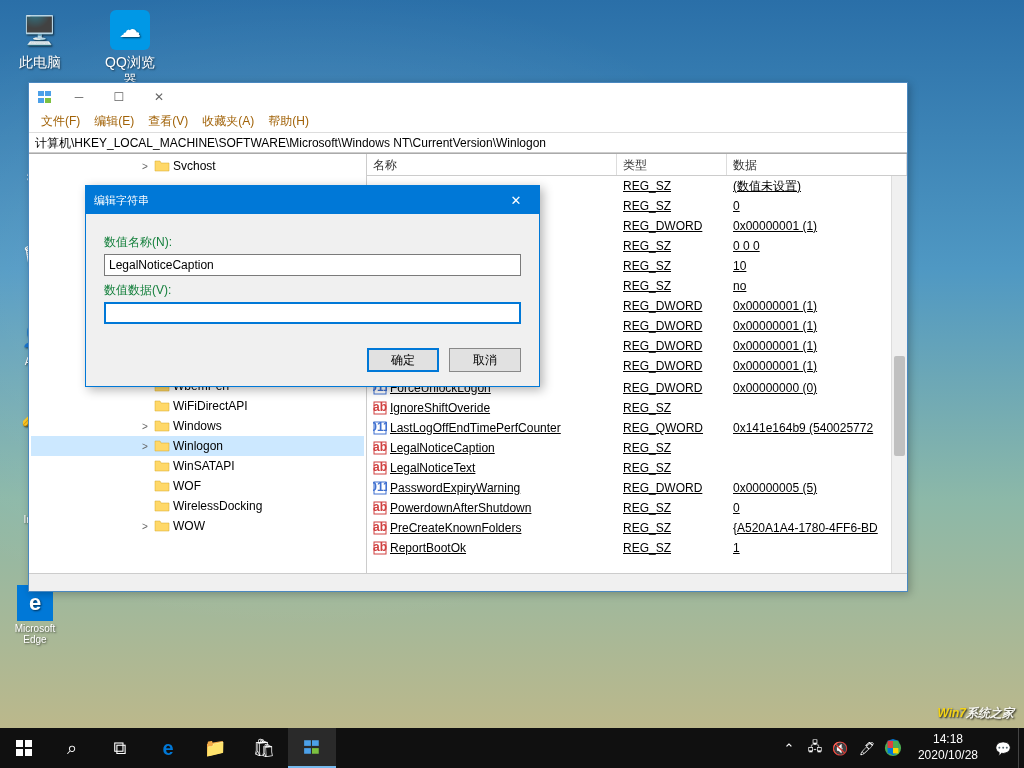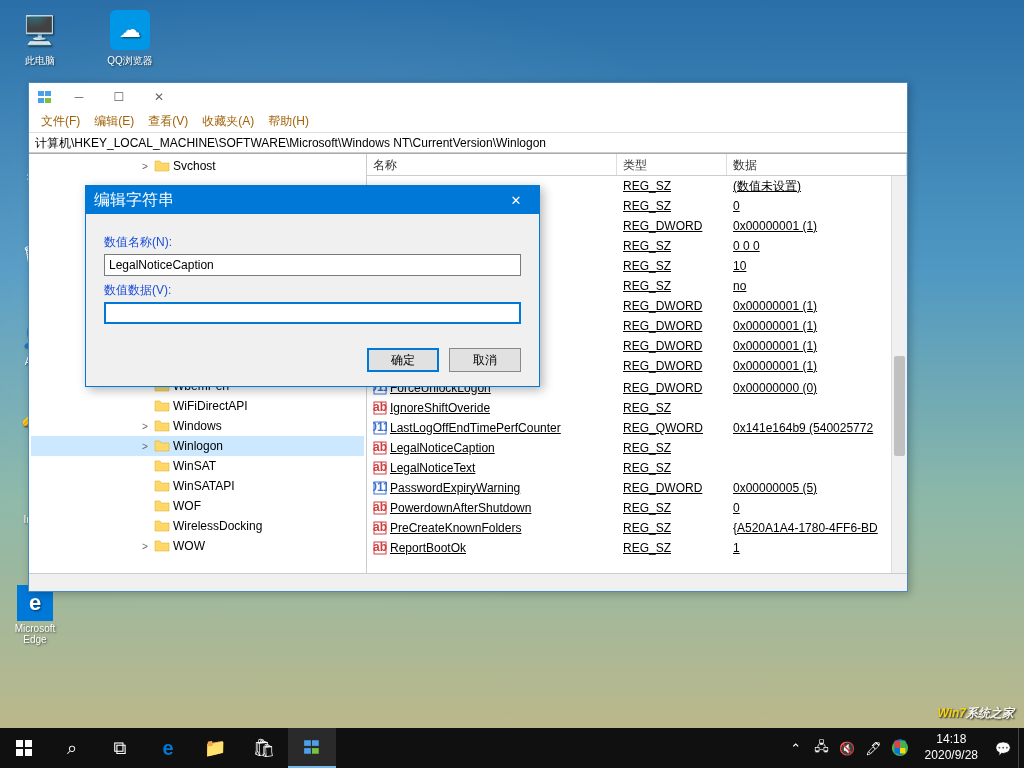--- a/index.html
+++ b/index.html
@@ -1,21 +1,21 @@
 <!DOCTYPE html>
 <html><head>
 <meta charset="utf-8">
 <style>
 * { box-sizing: border-box; margin: 0; padding: 0; font-family: "Microsoft YaHei", "Segoe UI", sans-serif; font-size: 12px; }
 body { width: 1024px; height: 768px; overflow: hidden; position: relative; background: linear-gradient(180deg, #3a7fb8 0%, #5fa8d3 40%, #b8d4c8 70%, #d4c896 100%); }
 .wallpaper-overlay { position: absolute; inset: 0; background: radial-gradient(ellipse at 30% 40%, rgba(255,255,255,0.15) 0%, transparent 50%), linear-gradient(180deg, #2a6fa8 0%, #4f98c3 35%, #8cb8a8 65%, #c4b886 100%); }
 .desktop-icons { position: absolute; top: 10px; left: 10px; display: flex; gap: 30px; }
 .desktop-icon { width: 60px; text-align: center; color: white; text-shadow: 1px 1px 2px rgba(0,0,0,0.6); cursor: pointer; }
 .desktop-icon .icon-img { width: 40px; height: 40px; margin: 0 auto 4px; display: flex; align-items: center; justify-content: center; font-size: 28px; }
-.desktop-icon .label { font-size: 10px; }
+.desktop-icon .label { font-size: 14px; }
 .left-icons { position: absolute; left: 10px; top: 160px; display: flex; flex-direction: column; gap: 30px; }
 .left-icon-item { width: 50px; text-align: center; color: white; text-shadow: 1px 1px 2px rgba(0,0,0,0.6); }
 .left-icon-item .icon-img { width: 36px; height: 36px; margin: 0 auto; display: flex; align-items: center; justify-content: center; font-size: 22px; }
 .left-icon-item .label { font-size: 10px; margin-top: 2px; line-height: 1.1; }
 
 .regedit-window { position: absolute; left: 28px; top: 82px; width: 880px; height: 510px; background: white; border: 1px solid #4a88c0; box-shadow: 2px 2px 8px rgba(0,0,0,0.25); display: flex; flex-direction: column; }
 .titlebar { height: 28px; display: flex; align-items: center; padding: 0 4px 0 8px; background: white; }
 .titlebar-icon { width: 16px; height: 16px; margin-right: 6px; }
 .titlebar-text { flex: 1; color: #333; font-size: 12px; }
 .win-controls { display: flex; }
@@ -37,24 +37,24 @@
 .list-row { display: flex; height: 20px; align-items: center; }
 .list-row > div { padding: 1px 6px; white-space: nowrap; overflow: hidden; }
 .list-row .value-icon { width: 14px; height: 14px; margin-right: 3px; display: inline-block; vertical-align: middle; }
 .scrollbar-v { position: absolute; right: 0; top: 0; bottom: 0; width: 16px; background: #f0f0f0; border-left: 1px solid #ddd; }
 .scrollbar-thumb { position: absolute; left: 2px; right: 2px; top: 180px; height: 100px; background: #c0c0c0; border-radius: 2px; }
 .statusbar-area { height: 18px; background: #f0f0f0; border-top: 1px solid #ccc; display: flex; }
 .folder-svg { fill: #ffd868; stroke: #d4a828; stroke-width: 0.5; }
 
 .dialog { position: absolute; left: 85px; top: 185px; width: 455px; background: #f0f0f0; border: 1px solid #0078d7; box-shadow: 3px 3px 10px rgba(0,0,0,0.3); }
 .dialog-title { height: 28px; background: #0078d7; color: white; display: flex; align-items: center; padding: 0 8px; }
-.dialog-title-text { flex: 1; font-size: 16px; }
+.dialog-title-text { flex: 1; font-size: 11px; }
 .dialog-close { width: 30px; height: 28px; display: flex; align-items: center; justify-content: center; color: white; cursor: pointer; font-size: 13px; }
 .dialog-body { padding: 14px 18px 14px 18px; }
-.dialog-label { color: #1d4ed8; margin-bottom: 3px; margin-top: 6px; }
+.dialog-label { color: #15803d; margin-bottom: 3px; margin-top: 6px; }
 .dialog-input { width: 100%; height: 22px; border: 1px solid #7a7a7a; padding: 2px 4px; background: white; font-size: 12px; }
 .dialog-input.focused { border: 2px solid #0078d7; }
 .dialog-buttons { display: flex; justify-content: flex-end; gap: 10px; padding: 10px 18px 14px; }
 .dialog-btn { width: 72px; height: 24px; border: 1px solid #888; background: #e1e1e1; cursor: pointer; font-size: 12px; }
 .dialog-btn.primary { border: 2px solid #0078d7; }
 
 .taskbar { position: absolute; bottom: 0; left: 0; right: 0; height: 40px; background: #101010; display: flex; align-items: center; color: white; }
 .tb-item { width: 48px; height: 40px; display: flex; align-items: center; justify-content: center; cursor: pointer; font-size: 18px; }
 .tb-item.active { border-bottom: 2px solid #76b9ed; background: #2a2a2a; }
 .tb-spacer { flex: 1; }
@@ -172,29 +172,20 @@
           <span>Windows</span>
         </div>
         <div class="tree-item selected" style="padding-left: 108px;">
           <span class="expander">&gt;</span>
           <span class="folder-icon">
             <svg width="16" height="14" viewBox="0 0 16 14">
               <path class="folder-svg" d="M1 3 L1 12 L15 12 L15 4 L7 4 L6 2 L1 2 Z"></path>
             </svg>
           </span>
           <span>Winlogon</span>
-        </div>
-        <div class="tree-item" style="padding-left: 108px;">
-          <span class="expander"></span>
-          <span class="folder-icon">
-            <svg width="16" height="14" viewBox="0 0 16 14">
-              <path class="folder-svg" d="M1 3 L1 12 L15 12 L15 4 L7 4 L6 2 L1 2 Z"></path>
-            </svg>
-          </span>
-          <span>WinSAT</span>
         </div>
         <div class="tree-item" style="padding-left: 108px;">
           <span class="expander"></span>
           <span class="folder-icon">
             <svg width="16" height="14" viewBox="0 0 16 14">
               <path class="folder-svg" d="M1 3 L1 12 L15 12 L15 4 L7 4 L6 2 L1 2 Z"></path>
             </svg>
           </span>
           <span>WinSATAPI</span>
         </div>
@@ -415,21 +406,21 @@
           <circle cx="10" cy="10" r="9" fill="#4caf50"></circle>
           <path d="M4 2 L10 0 L16 2 L16 10 Q16 16 10 18 Q4 16 4 10 Z" fill="#0078d7"></path>
           <rect x="4" y="2" width="6" height="8" fill="#e04040"></rect>
           <rect x="10" y="2" width="6" height="8" fill="#4caf50"></rect>
           <rect x="4" y="10" width="6" height="6" fill="#0078d7"></rect>
           <rect x="10" y="10" width="6" height="6" fill="#ffd800"></rect>
         </svg>
       </div>
     <div class="tb-datetime">
       <div>14:18</div>
-      <div>2020/9/28</div>
+      <div>2020/10/28</div>
     </div>
     <div class="tb-tray-icon">💬</div>
   </div>
   <div class="tb-showdesktop"></div>
 </div>
 
 <div class="watermark">
   <span class="w1">Win7</span><span class="w2">系统之家</span>
 </div>
 

